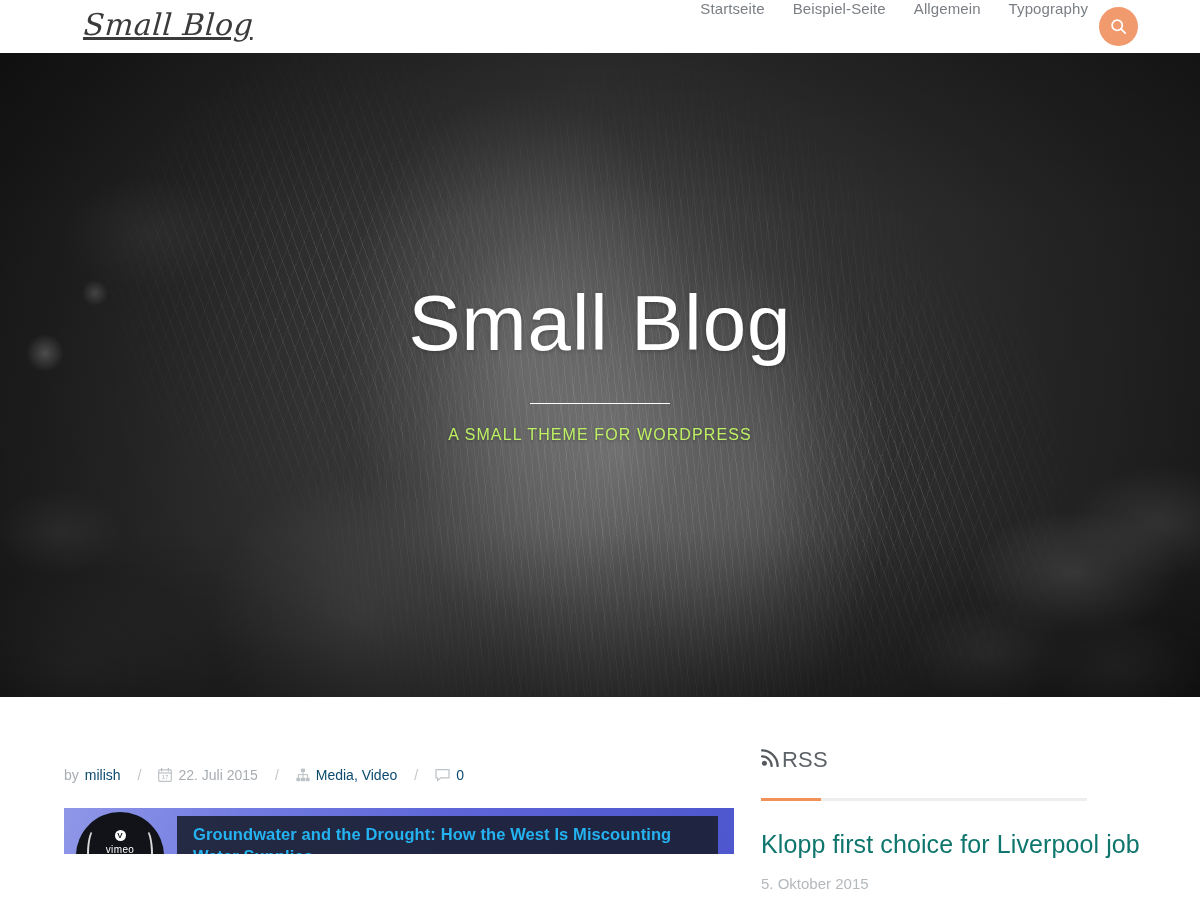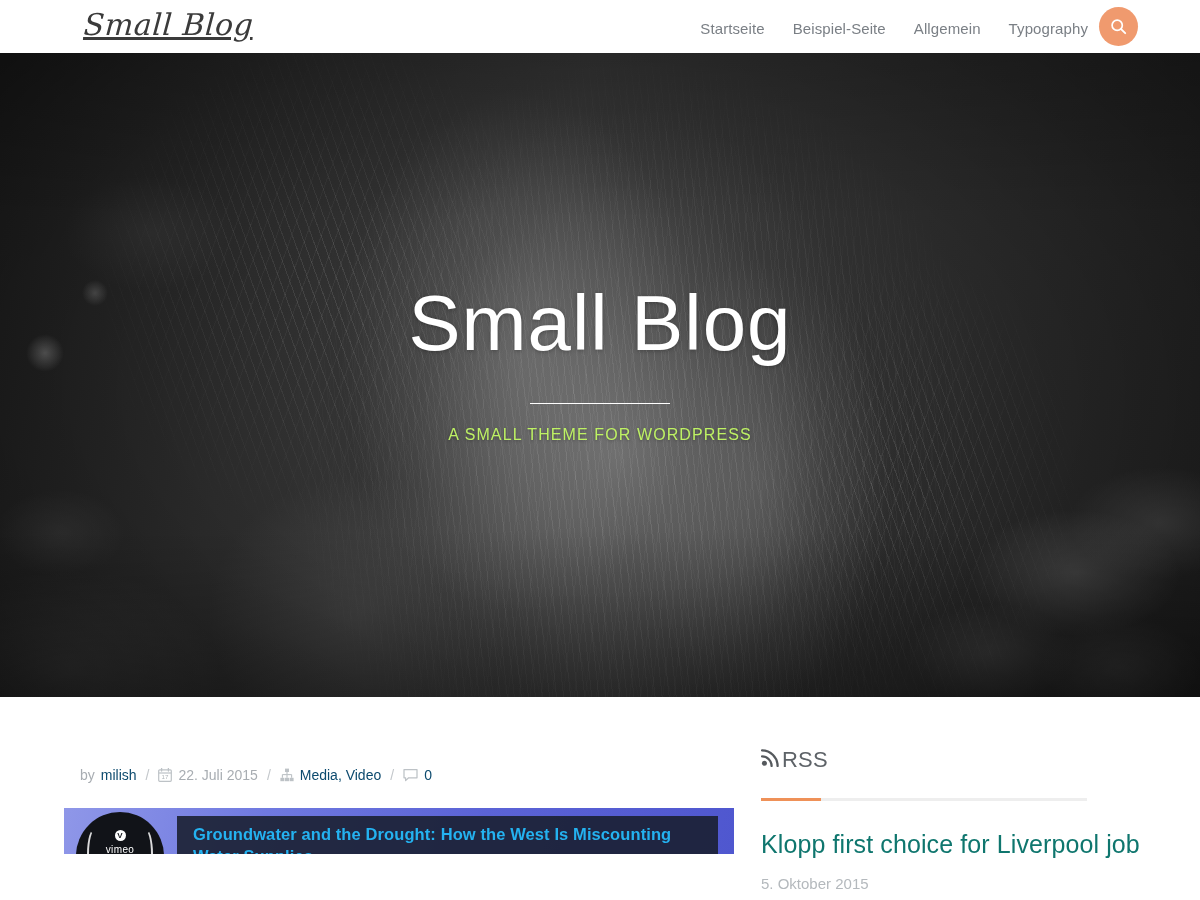--- a/index.html
+++ b/index.html
@@ -23,21 +23,21 @@
     font-style:italic;
     font-size:30px;
     font-weight:400;
     color:#3b3b3b;
     letter-spacing:0.5px;
     transform:skewX(-4deg);
   }
   .main-nav {
     position:absolute; right:112px; top:0;
     height:37px;
-    display:flex; align-items:flex-end; gap:28px;
+    display:flex; align-items:flex-start; gap:28px;
   }
   .nav-link {
     font-size:15px;
     color:#7a7f85;
     text-decoration:none;
     white-space:nowrap;
     letter-spacing:0.1px;
   }
   .search-btn {
     position:absolute; right:62px; top:7px;
@@ -156,22 +156,21 @@
     font-weight:300;
     color:#555a5e;
     line-height:1.15;
     letter-spacing:0.2px;
   }
   .post-meta {
     margin-top:20px;
     display:flex; align-items:center;
     font-size:14px;
     color:#a8adb2;
-    gap:0;
-    margin-left:16px;
+    gap:8px;
   }
   .meta-item { display:flex; align-items:center; gap:6px; white-space:nowrap; }
   .meta-item a { color:#0c4a6e; text-decoration:none; }
   .meta-sep { padding:0 9px; color:#c3c7cb; }
   .meta-icon { display:inline-flex; align-items:center; }
 
   .post-media {
     margin-top:25px;
     width:670px; height:46px;
     position:relative;

